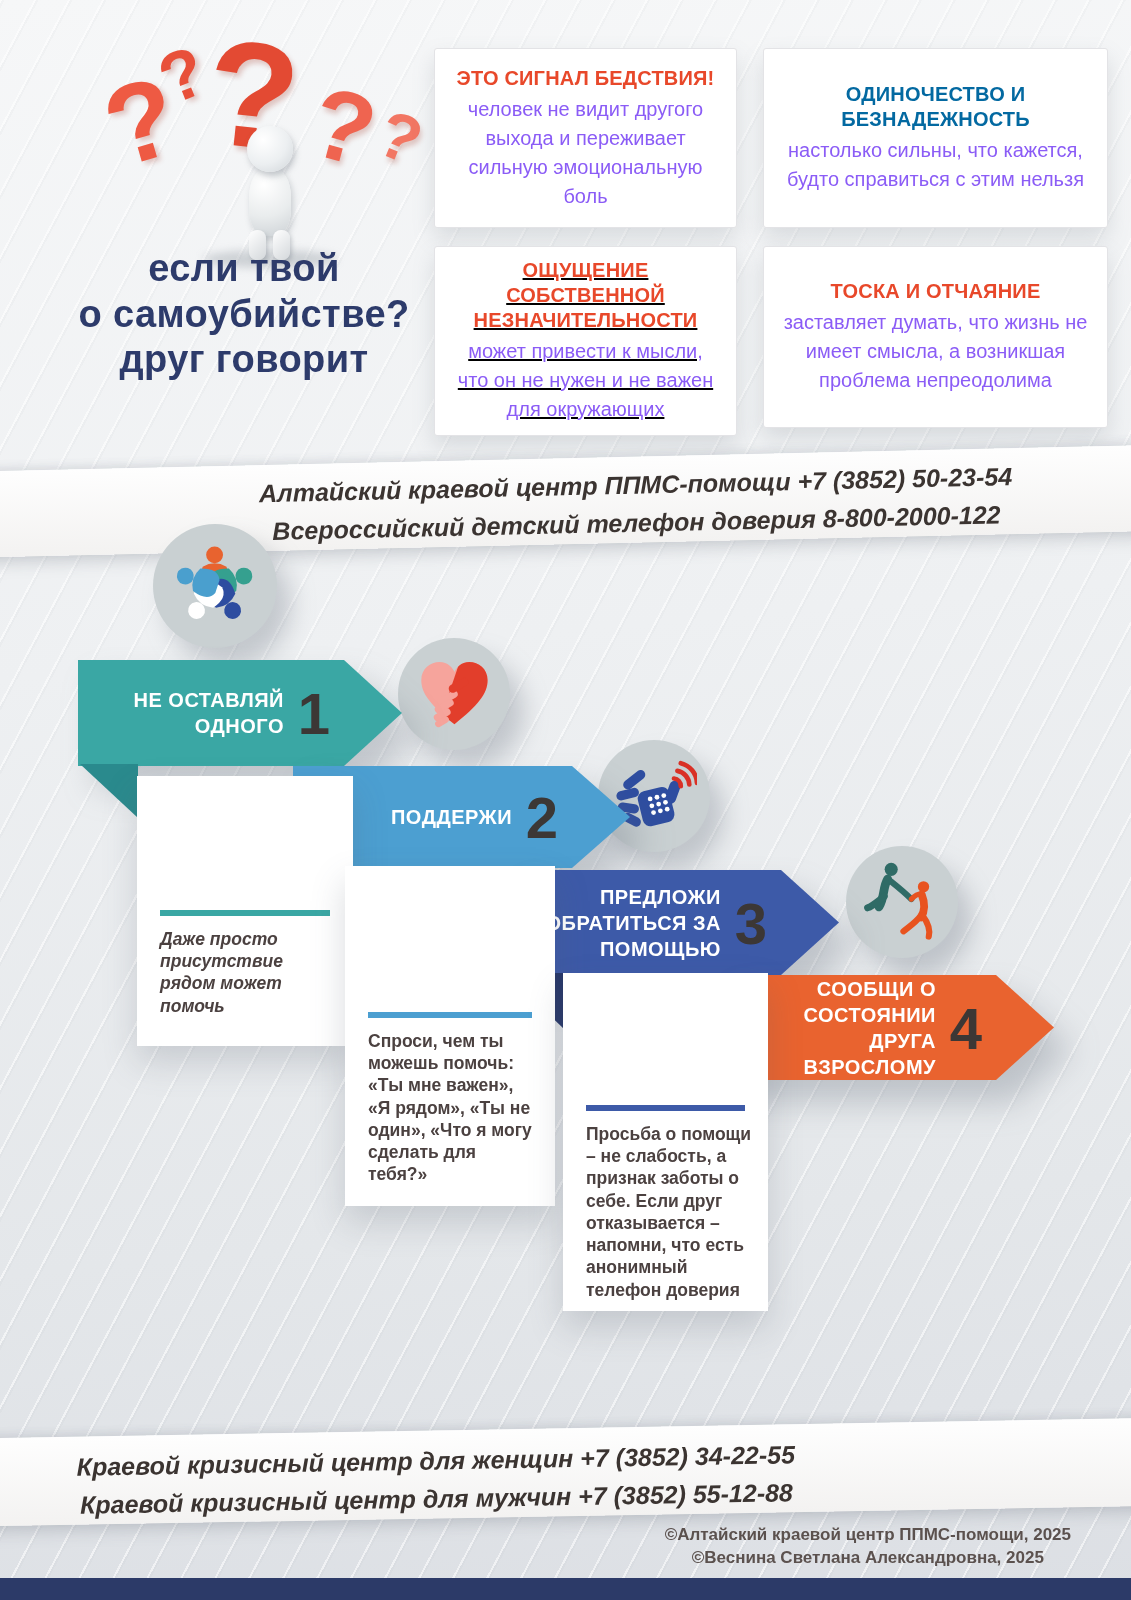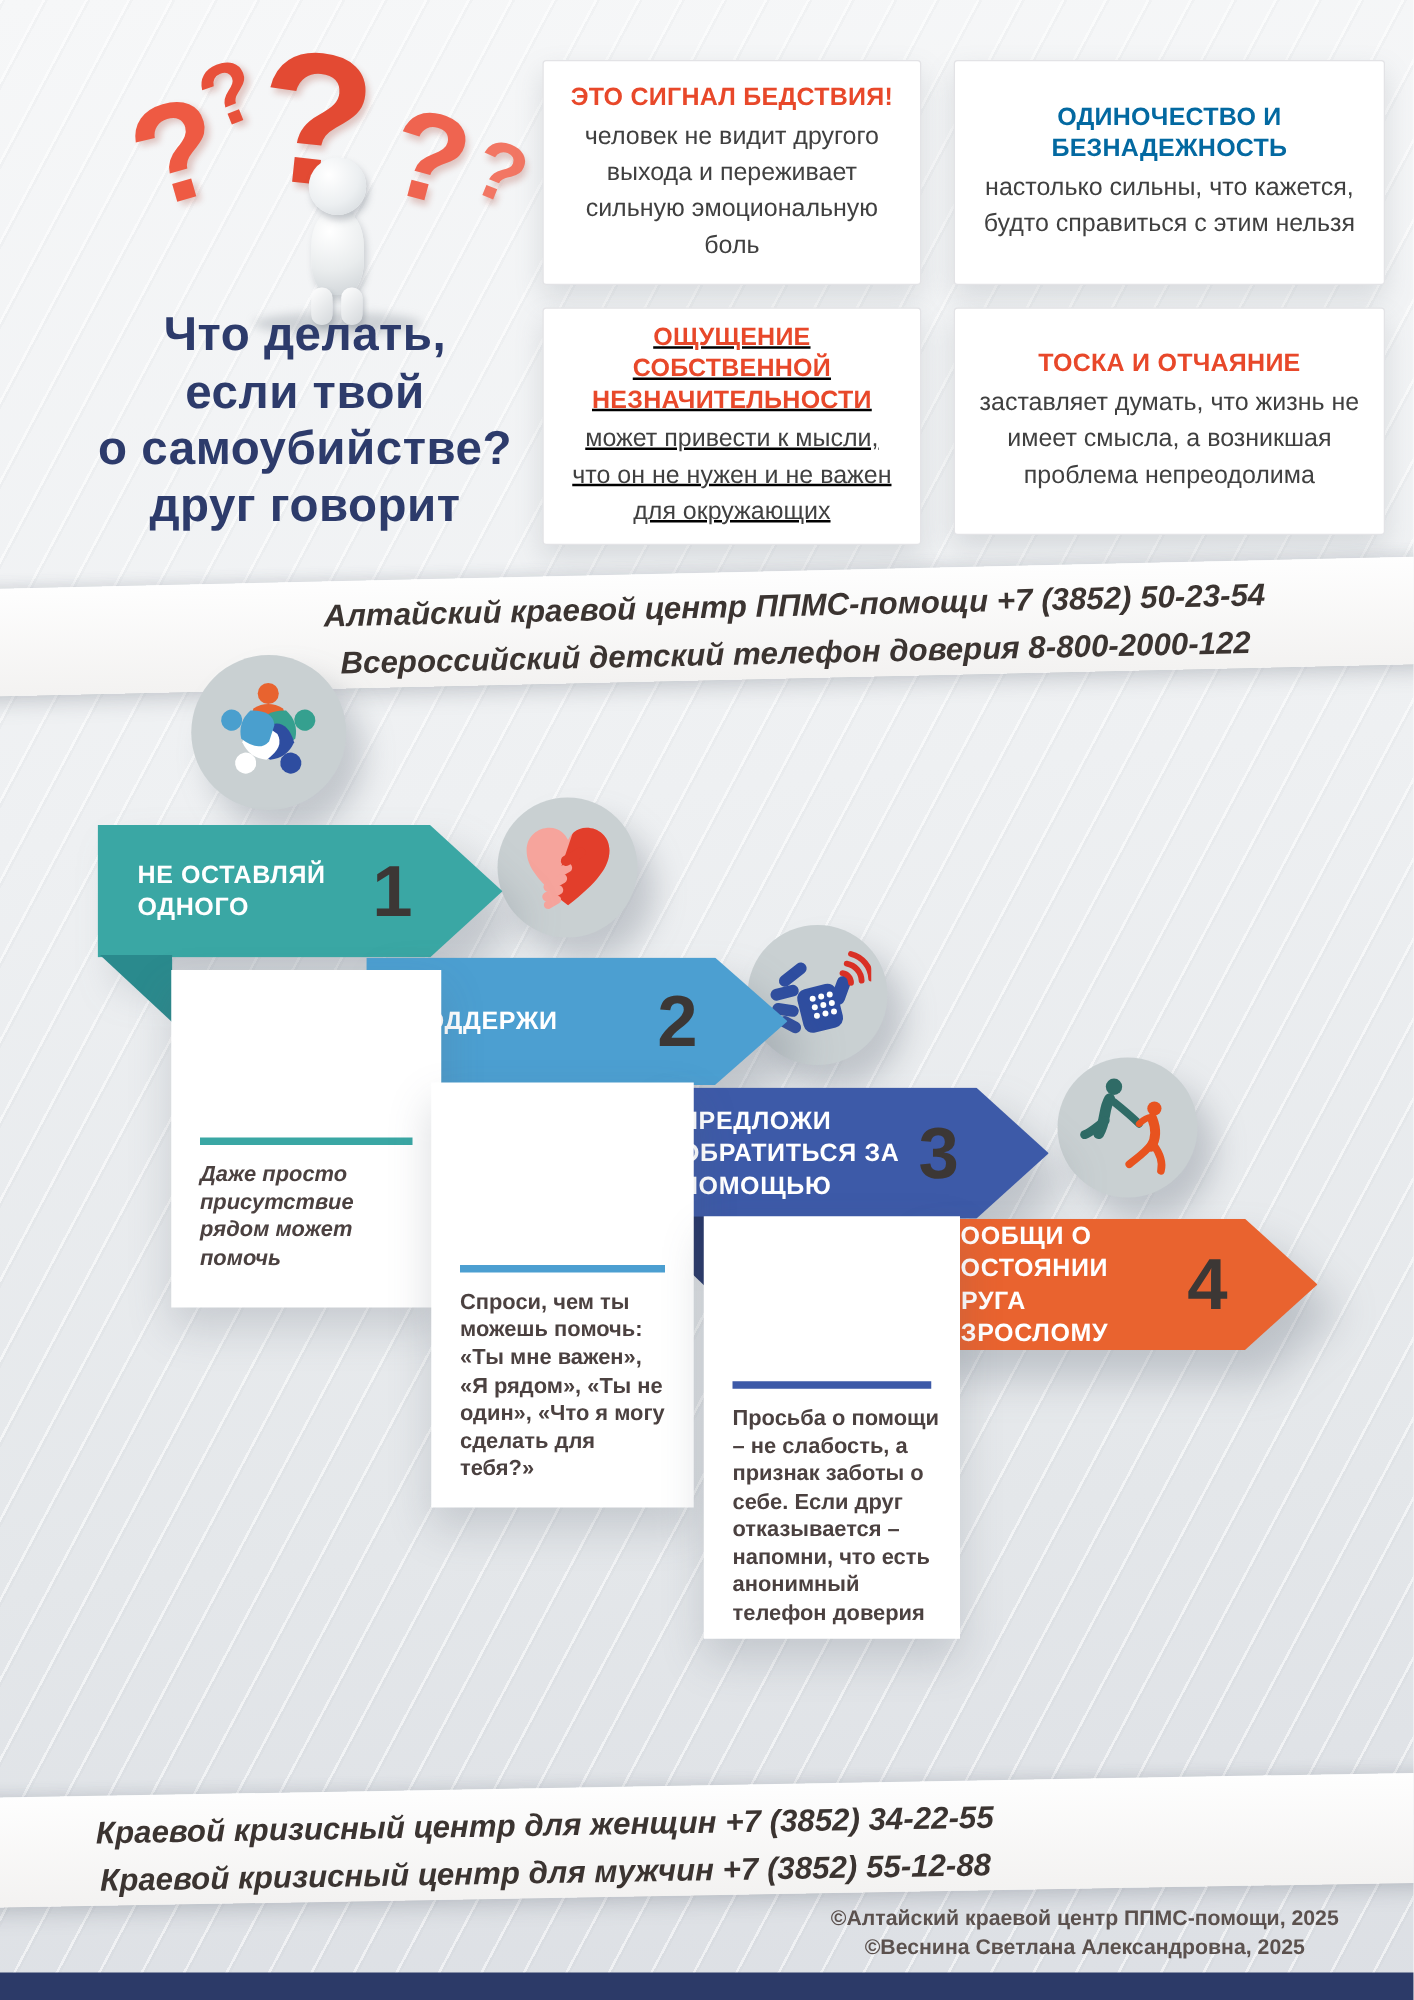--- a/index.html
+++ b/index.html
@@ -7,21 +7,21 @@
   .poster{position:relative;width:1131px;height:1600px;overflow:hidden;
     background:linear-gradient(175deg,#f6f7f8 0%,#eef0f2 40%,#e4e7ea 75%,#dcdfe4 100%);}
   .poster::before{content:"";position:absolute;inset:0;
     background:repeating-linear-gradient(118deg,rgba(255,255,255,.55) 0 2px,rgba(120,130,140,.04) 2px 4px,rgba(0,0,0,0) 4px 30px);
     pointer-events:none;}
   
   .info-card{position:absolute;background:#fff;border:1px solid #e3e3e6;border-radius:3px;
     box-shadow:0 10px 22px rgba(110,118,130,.20);display:flex;flex-direction:column;
     justify-content:center;text-align:center;padding:12px 18px;box-sizing:border-box;}
   .info-card h3{margin:0 0 4px 0;font-size:20px;line-height:1.25;font-weight:bold;letter-spacing:.2px;}
-  .info-card p{margin:0;font-size:20px;line-height:1.45;color:#404040;font-weight:500;}
+  .info-card p{margin:0;font-size:20px;line-height:1.45;color:#8b5cf6;font-weight:500;}
   .ic-a{left:434px;top:48px;width:303px;height:180px;}
   .ic-b{left:763px;top:48px;width:345px;height:180px;}
   .ic-c{left:434px;top:246px;width:303px;height:190px;text-decoration:underline;}
   .ic-d{left:763px;top:246px;width:345px;height:182px;}
   
   .main-title{position:absolute;left:58px;top:246px;width:372px;text-align:center;
     font-weight:bold;font-size:38px;line-height:1.2;letter-spacing:.4px;}
   .qgraphic{position:absolute;left:95px;top:38px;width:350px;height:225px;}
   .qm{position:absolute;font-weight:bold;text-shadow:3px 4px 5px rgba(160,50,35,.25);line-height:1;}
   .q1{left:112px;top:-18px;font-size:150px;color:#e34a33;transform:rotate(6deg);}
@@ -53,21 +53,21 @@
   
   .step-icon{position:absolute;border-radius:50%;display:flex;align-items:center;justify-content:center;
     filter:drop-shadow(14px 18px 12px rgba(95,105,118,.30));}
   .si-1{left:153px;top:524px;width:124px;height:124px;}
   .si-2{left:398px;top:638px;width:112px;height:112px;}
   .si-3{left:598px;top:740px;width:112px;height:112px;}
   .si-4{left:846px;top:846px;width:112px;height:112px;}
   
   .arrow-wrap{position:absolute;filter:drop-shadow(18px 22px 16px rgba(95,105,118,.30));}
   .arrow{position:relative;width:100%;height:100%;
-    clip-path:polygon(0 0,calc(100% - 58px) 0,100% 50%,calc(100% - 58px) 100%,0 100%);}
+    clip-path:polygon(0 0,calc(100% - 58px) 0,100% 50%,calc(100% - 58px) 100%,0 100%);text-align:right;}
   .aw-1{left:78px;top:660px;width:324px;height:106px;}
   .aw-2{left:293px;top:766px;width:337px;height:102px;}
   .aw-3{left:512px;top:870px;width:327px;height:105px;}
   .aw-4{left:722px;top:975px;width:332px;height:105px;}
   .arrow .lbl{position:absolute;left:32px;top:50%;transform:translateY(-50%);
     color:#fff;font-weight:bold;font-size:20px;line-height:1.3;letter-spacing:.5px;width:calc(100% - 150px);}
   .arrow .num{position:absolute;right:72px;top:50%;transform:translateY(-50%);
     font-weight:bold;font-size:58px;}
   .fold{position:absolute;clip-path:polygon(0 0,100% 0,100% 100%);}
   .f-1{left:80px;top:764px;width:58px;height:54px;}
@@ -104,21 +104,20 @@
     <div class="figure3d">
       <div class="fig-shadow"></div>
       <div class="fig-body"></div>
       <div class="fig-head"></div>
       <div class="fig-leg l"></div>
       <div class="fig-leg r"></div>
     </div>
   </div>
 
   <div class="main-title" style="color: rgb(45, 59, 107);">
-    <div>Что делать,</div>
     <div>если твой</div>
     <div>о самоубийстве?</div>
     <div>друг говорит</div>
   </div>
 
   <div class="info-card ic-a">
     <h3 style="color: rgb(232, 72, 42);">ЭТО СИГНАЛ БЕДСТВИЯ!</h3>
     <p>человек не видит другого выхода и переживает сильную эмоциональную боль</p>
   </div>
   <div class="info-card ic-b">

